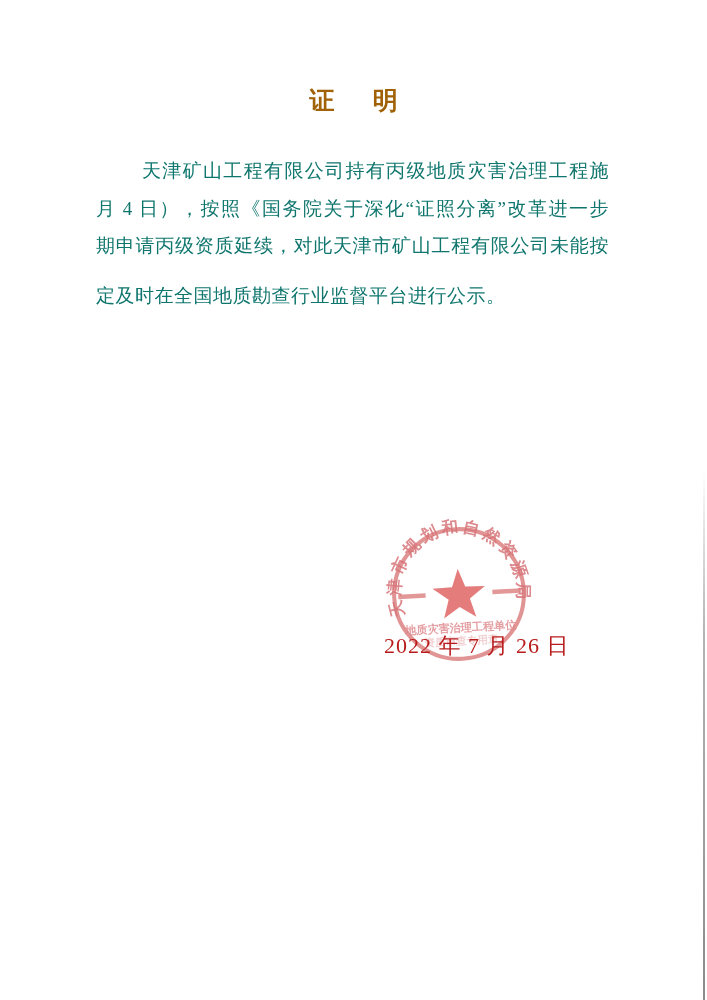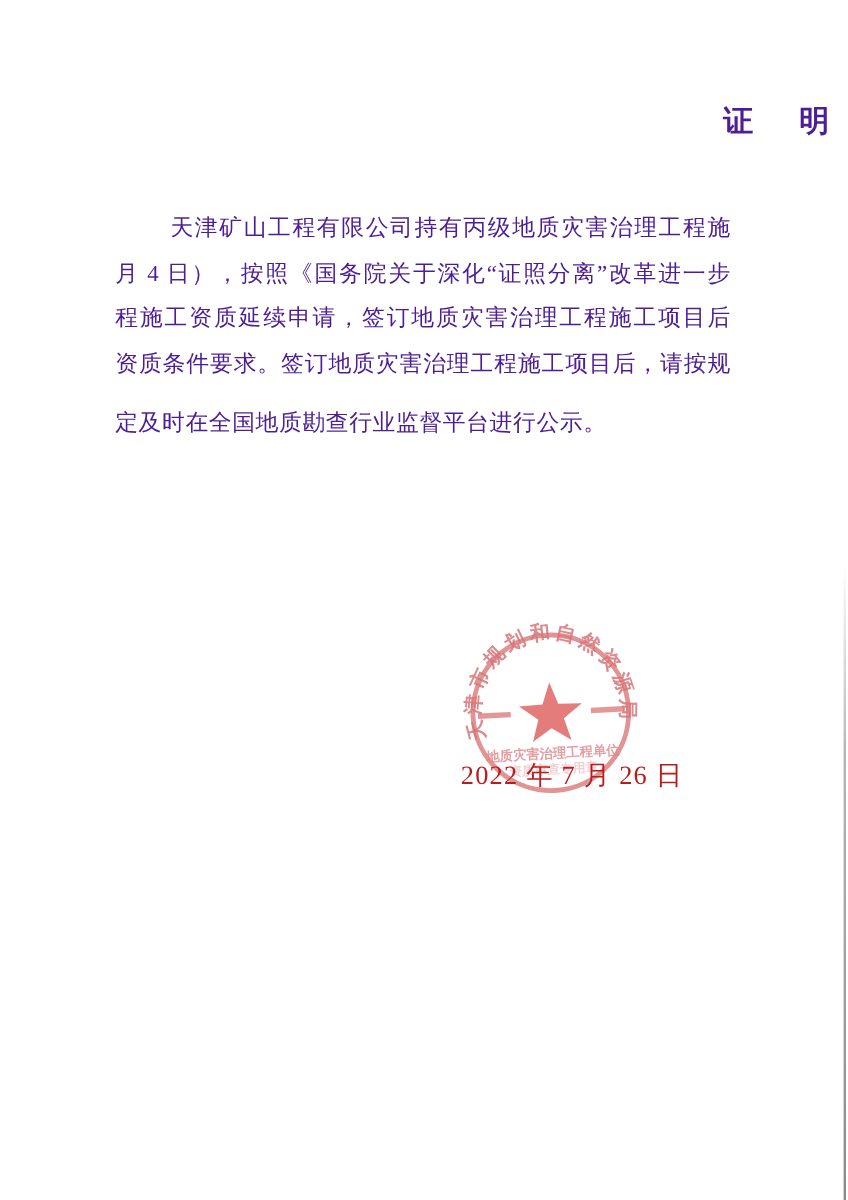--- a/index.html
+++ b/index.html
@@ -6,28 +6,28 @@
   .page{
     position:relative;
     width:707px;height:1000px;
     background:#fff;
     overflow:hidden;
     font-family:"Liberation Serif","DejaVu Serif",serif;
     color:#2a2a2a;
   }
   .doc-title{
     position:absolute;top:84px;left:0;width:100%;
-    text-align:right;
+    text-align:center;
     font-size:25px;font-weight:bold;
     letter-spacing:16px;text-indent:16px;
-    color:#4c1d95;
+    color:#a16207;
   }
   .body-text{
-    position:absolute;left:96px;top:172px;width:513px;
-    font-size:19px;color:#4c1d95;
+    position:absolute;left:96px;top:152px;width:513px;
+    font-size:19px;color:#0f766e;
   }
   .body-line{
     height:37.5px;line-height:37.5px;
     white-space:nowrap;
     text-align:justify;
     text-align-last:justify;
     letter-spacing:0.5px;
   }
   .body-line.indent{padding-left:46px;}
   .body-line.last{text-align-last:left;margin-top:12px;}
@@ -51,22 +51,21 @@
 </head>
 <body>
 
 <div class="page">
 
   <div class="doc-title">证 明</div>
 
   <div class="body-text">
     <div class="body-line indent">天津矿山工程有限公司持有丙级地质灾害治理工程施</div>
     <div class="body-line">月 4 日），按照《国务院关于深化“证照分离”改革进一步</div>
-    <div class="body-line">程施工资质延续申请，签订地质灾害治理工程施工项目后</div>
-    <div class="body-line">资质条件要求。签订地质灾害治理工程施工项目后，请按规</div>
+    <div class="body-line">期申请丙级资质延续，对此天津市矿山工程有限公司未能按</div>
     <div class="body-line last">定及时在全国地质勘查行业监督平台进行公示。</div>
   </div>
 
   <svg class="seal" viewBox="0 0 150 150">
 
     <circle cx="75" cy="75" r="64" fill="none" stroke="#d66a6a" stroke-width="4" opacity="0.78"></circle>
 
     <defs>
       <path id="ringArc" d="M 21.6 94.9 A 58 58 0 1 1 128.4 94.9" fill="none"></path>
     </defs>

